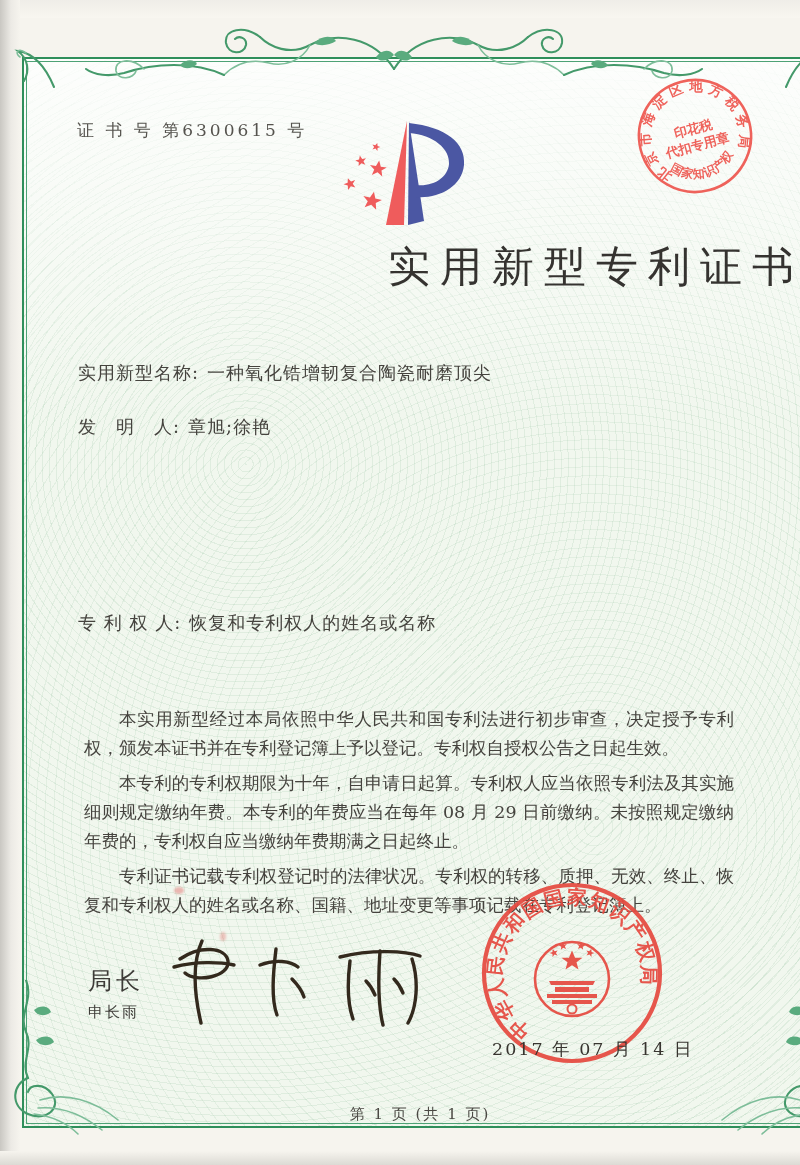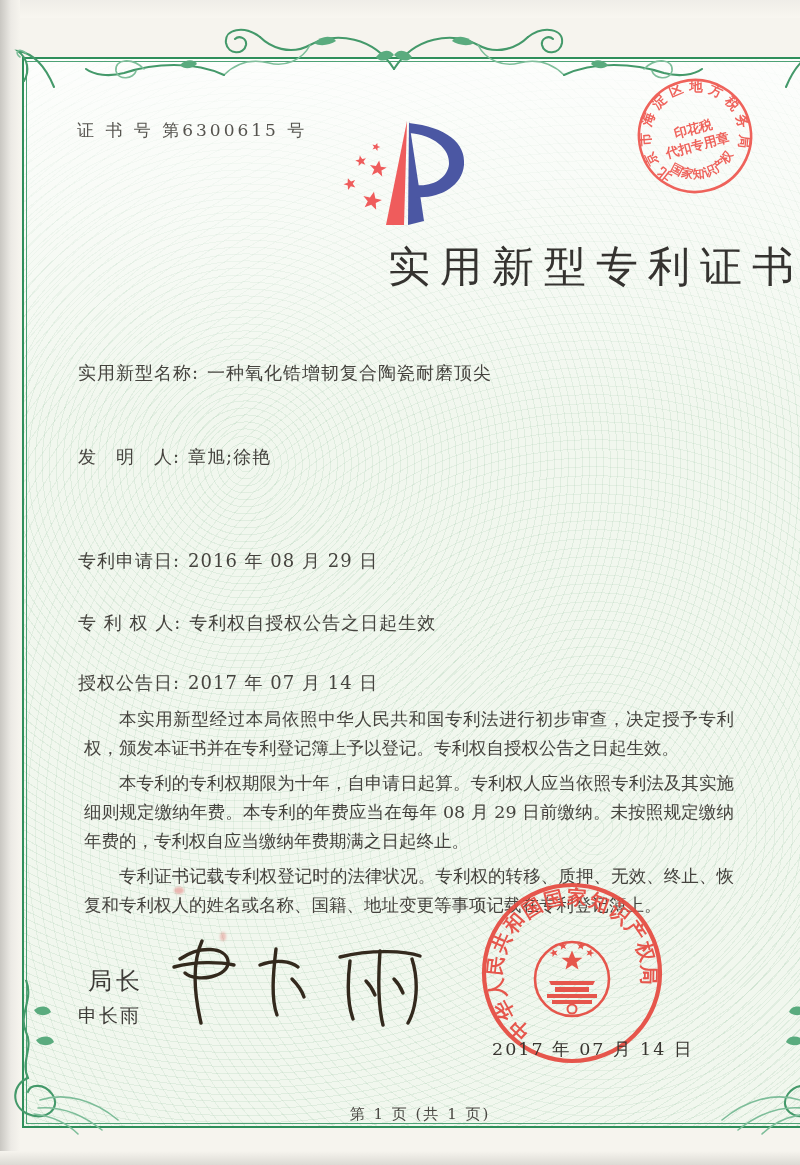--- a/index.html
+++ b/index.html
@@ -38,28 +38,28 @@
 
   .logo{position:absolute;left:300px;top:54px;width:170px;height:118px;}
 
   .stamp-tax{position:absolute;left:606px;top:12px;width:130px;height:130px;transform:rotate(-15deg);opacity:.92;}
 
   .title{position:absolute;left:0;right:12px;top:180px;text-align:right;
     font-size:42px;font-weight:normal;letter-spacing:10px;color:#353330;}
 
   .field{position:absolute;left:54px;font-size:18px;letter-spacing:1px;color:#45433e;white-space:nowrap;text-align:center;}
   .field .sep{padding-right:8px;}
-  .f0{top:302px}.f1{top:386px}.f2{top:428px}.f3{top:490px}.f4{top:552px}.f5{top:612px}
+  .f0{top:302px}.f1{top:356px}.f2{top:428px}.f3{top:490px}.f4{top:552px}.f5{top:612px}
 
   .paragraphs{position:absolute;left:54px;top:640px;width:662px;
     font-size:17.5px;line-height:29px;text-align:justify;color:#45433e;}
   .paragraphs p{margin:6px;text-indent:2em;}
 
   .sig-role{position:absolute;left:64px;top:906px;font-size:24px;letter-spacing:4px;color:#3d3b37;}
-  .sig-name{position:absolute;left:54px;top:944px;font-size:19px;letter-spacing:2px;color:#3d3b37;}
+  .sig-name{position:absolute;left:64px;top:944px;font-size:15px;letter-spacing:2px;color:#3d3b37;}
   .signature{position:absolute;left:120px;top:860px;width:310px;height:132px;}
   .signature path{stroke:#33291d;stroke-width:3.4;fill:none;stroke-linecap:round;stroke-linejoin:round;}
 
   .seal{position:absolute;left:452px;top:818px;width:192px;height:192px;opacity:.93;}
   .issue-date{position:absolute;left:468px;top:978px;font-size:17.5px;letter-spacing:2px;color:#37342f;z-index:3;}
 
   .footer{position:absolute;left:0;right:0;top:1038px;text-align:center;font-size:15px;letter-spacing:2px;color:#4a4843;margin-top:8px;}
 
   .smudge{position:absolute;border-radius:50%;filter:blur(1px);}
   .smudge.a{left:150px;top:828px;width:10px;height:7px;background:rgba(222,60,60,.35);}
@@ -153,23 +153,21 @@
       <text font-size="12"><textPath href="#taxBottom" startOffset="2" textLength="86" lengthAdjust="spacing">国家知识产权局</textPath></text>
       <text x="65" y="62" font-size="13" text-anchor="middle">印花税</text>
       <text x="65" y="79" font-size="13" text-anchor="middle">代扣专用章</text>
     </g>
   </svg>
 
   <div class="title">实用新型专利证书</div>
 
   <div class="field f0"><span class="sep">实用新型名称:</span><span>一种氧化锆增韧复合陶瓷耐磨顶尖</span></div>
   <div class="field f1"><span class="sep">发　明　人:</span><span>章旭;徐艳</span></div>
-  <div class="field f3"><span class="sep">专利申请日:</span><span>2016 年 08 月 29 日</span></div>
-  <div class="field f4"><span class="sep">专 利 权 人:</span><span>专利权自授权公告之日起生效</span></div>
-  <div class="field f5"><span class="sep">授权公告日:</span><span>2017 年 07 月 14 日</span></div>
+  <div class="field f4"><span class="sep">专 利 权 人:</span><span>恢复和专利权人的姓名或名称</span></div>
 
   <div class="paragraphs">
     <p>本实用新型经过本局依照中华人民共和国专利法进行初步审查，决定授予专利权，颁发本证书并在专利登记簿上予以登记。专利权自授权公告之日起生效。</p>
     <p>本专利的专利权期限为十年，自申请日起算。专利权人应当依照专利法及其实施细则规定缴纳年费。本专利的年费应当在每年 08 月 29 日前缴纳。未按照规定缴纳年费的，专利权自应当缴纳年费期满之日起终止。</p>
     <p>专利证书记载专利权登记时的法律状况。专利权的转移、质押、无效、终止、恢复和专利权人的姓名或名称、国籍、地址变更等事项记载在专利登记簿上。</p>
   </div>
 
   <div class="smudge a"></div>
   <div class="smudge b"></div>
 

